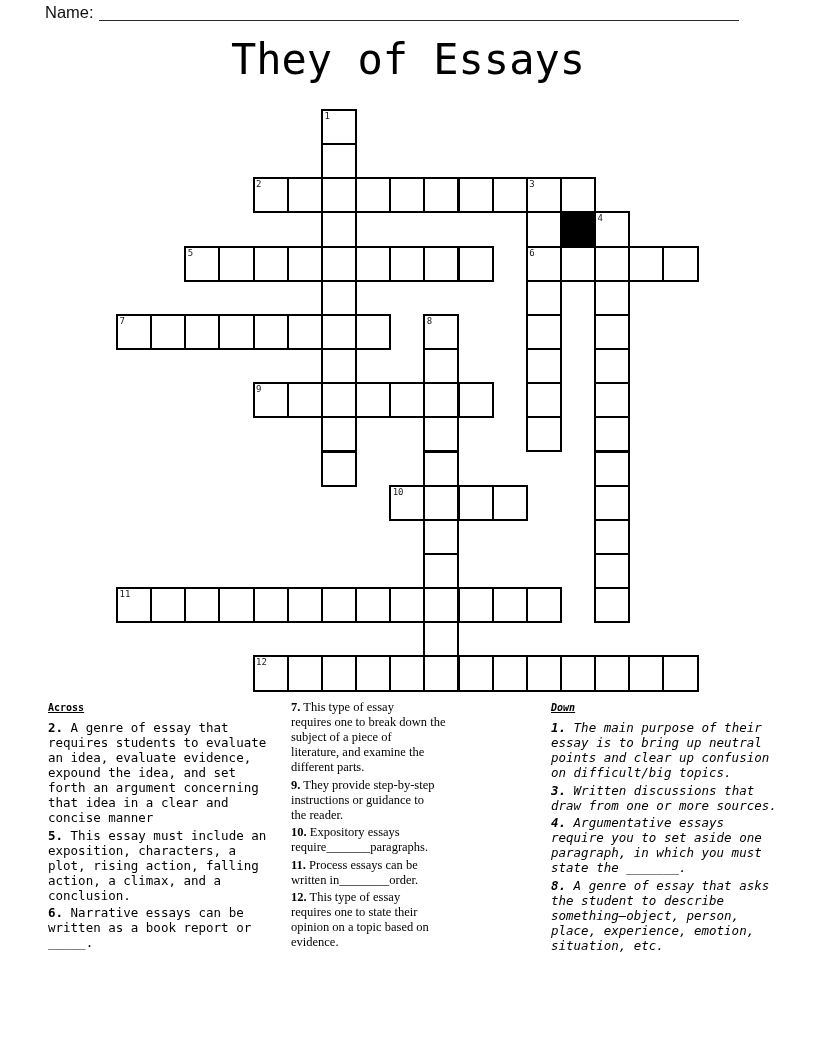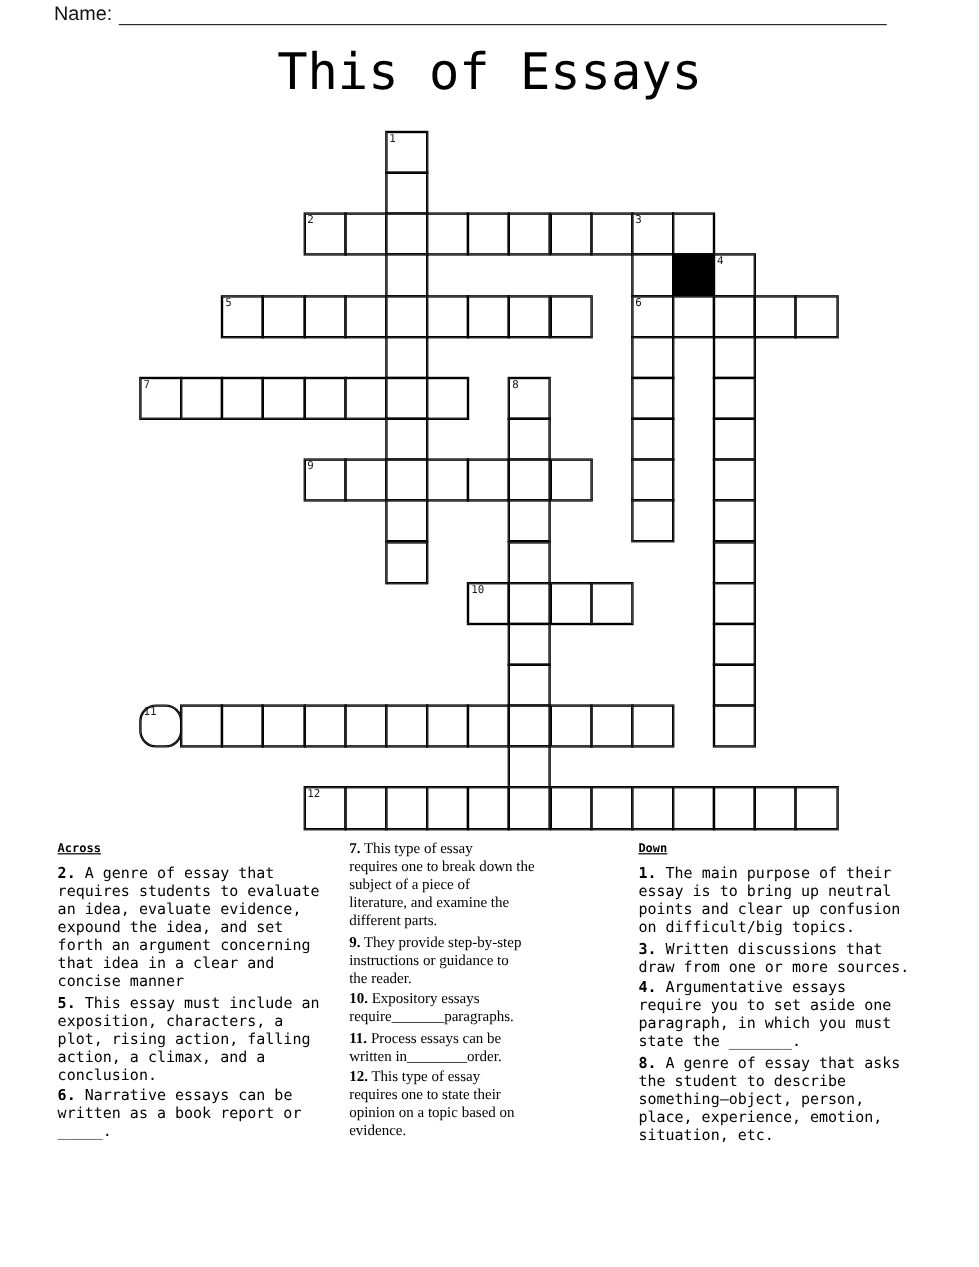--- a/index.html
+++ b/index.html
@@ -22,34 +22,34 @@
   .cell { position:absolute; width:34.15px; height:34.15px; box-sizing:border-box;
           background:#fff; border:1px solid #000; outline:1px solid #000; }
   .cell.black { background:#000; }
   .cell .num { position:absolute; top:0; left:1.5px; font-size:9px; line-height:10px;
                font-family:"DejaVu Sans Mono", monospace; color:#1a1a1a; }
   
   .clues { position:absolute; left:0; top:700px; width:816px; }
   .clue-col { position:absolute; top:0; width:242px; }
   #clue-col-0 { left:48px; }
   #clue-col-1 { left:291px;font-family:Liberation Serif, serif; }
-  #clue-col-2 { left:532px; }
+  #clue-col-2 { left:551px;font-style:italic; }
   .clue-header { font-size:10px; font-weight:bold; text-decoration:underline;
                  margin:0 0 5px 0; line-height:15px; }
   .clue { font-size:12.5px; line-height:15px; margin:0 0 2.5px 0; white-space:pre-line; }
   .clue b { font-weight:bold; }
 </style>
 </head>
 <body>
 
 <div class="name-row">
   <span class="name-label">Name:</span><span class="name-line"></span>
 </div>
 
-<div class="title">This of Essays</div>
+<div class="title">They of Essays</div>
 
 <div id="grid">
     <div class="cell" style="left: 204.9px; top: 0px;">
       <span class="num">1</span>
     </div>
     <div class="cell" style="left: 204.9px; top: 34.15px;"></div>
     <div class="cell" style="left: 136.6px; top: 68.3px;">
       <span class="num">2</span>
     </div>
     <div class="cell" style="left: 170.75px; top: 68.3px;"></div>
@@ -131,21 +131,21 @@
       <span class="num">10</span>
     </div>
     <div class="cell" style="left: 307.35px; top: 375.65px;"></div>
     <div class="cell" style="left: 341.5px; top: 375.65px;"></div>
     <div class="cell" style="left: 375.65px; top: 375.65px;"></div>
     <div class="cell" style="left: 478.1px; top: 375.65px;"></div>
     <div class="cell" style="left: 307.35px; top: 409.8px;"></div>
     <div class="cell" style="left: 478.1px; top: 409.8px;"></div>
     <div class="cell" style="left: 307.35px; top: 443.95px;"></div>
     <div class="cell" style="left: 478.1px; top: 443.95px;"></div>
-    <div class="cell" style="left: 0px; top: 478.1px; border-radius: 13px;">
+    <div class="cell" style="left: 0px; top: 478.1px;">
       <span class="num">11</span>
     </div>
     <div class="cell" style="left: 34.15px; top: 478.1px;"></div>
     <div class="cell" style="left: 68.3px; top: 478.1px;"></div>
     <div class="cell" style="left: 102.45px; top: 478.1px;"></div>
     <div class="cell" style="left: 136.6px; top: 478.1px;"></div>
     <div class="cell" style="left: 170.75px; top: 478.1px;"></div>
     <div class="cell" style="left: 204.9px; top: 478.1px;"></div>
     <div class="cell" style="left: 239.05px; top: 478.1px;"></div>
     <div class="cell" style="left: 273.2px; top: 478.1px;"></div>

